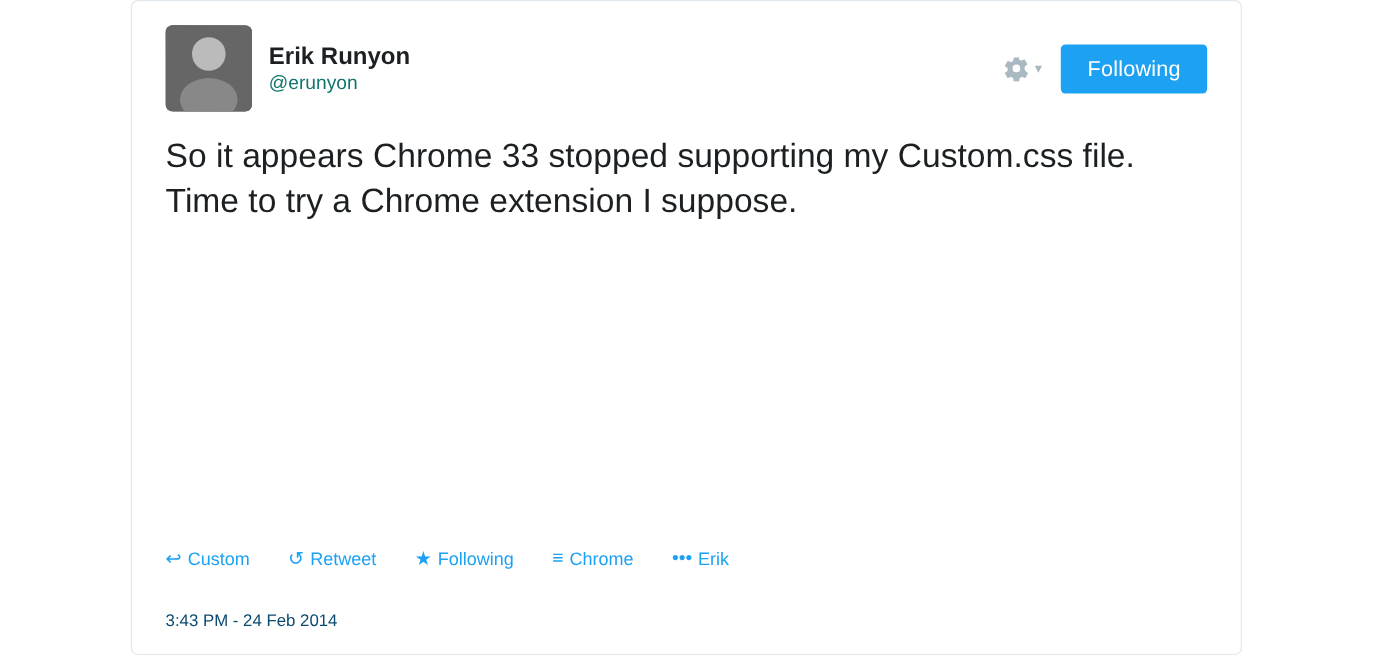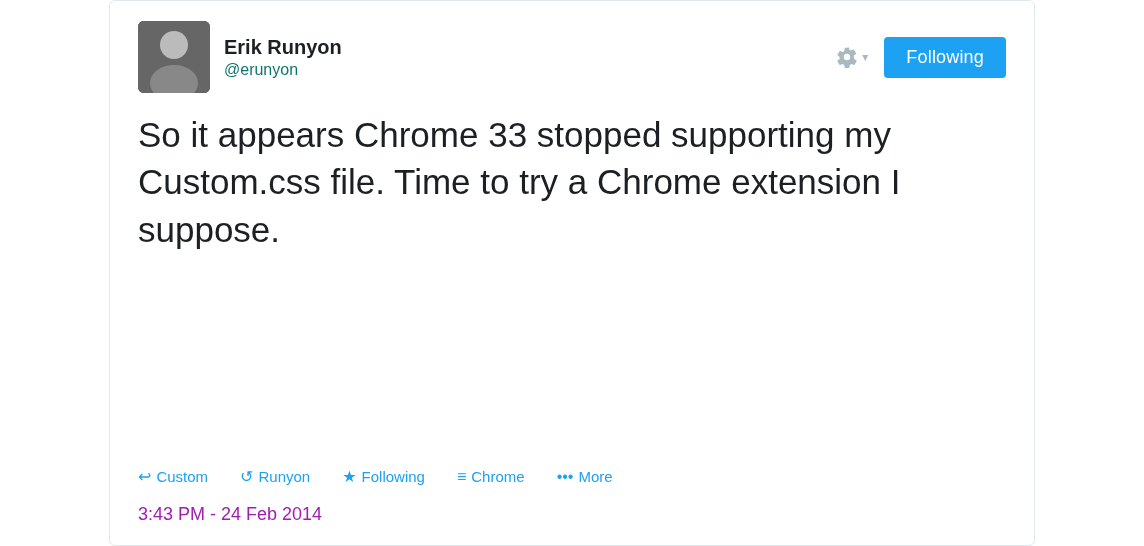--- a/index.html
+++ b/index.html
@@ -109,21 +109,21 @@
       border: none;
       border-radius: 4px;
       font-size: 18px;
       font-weight: 400;
       padding: 10px 22px;
       cursor: pointer;
       letter-spacing: 0.01em;
     }
 
     .tweet-text {
-      font-size: 35px;
+      font-size: 28px;
       font-weight: 400;
       color: #1c2022;
       line-height: 1.35;
       margin-bottom: 22px;
       flex: 1;
     }
 
     .tweet-actions {
       display: flex;
       align-items: center;
@@ -142,23 +142,23 @@
       gap: 5px;
       padding: 0;
       font-family: inherit;
     }
 
     .action-icon {
       font-size: 16px;
     }
 
     .tweet-timestamp {
-      font-size: 18px;
-      color: #a21caf;
-      margin-top: 4px;
+      font-size: 14px;
+      color: #0c4a6e;
+      margin-top: 19px;
     }
   </style>
 </head>
 <body>
 
 <div class="tweet-card">
 
   <div class="tweet-header">
 
     <div class="tweet-header-left">
@@ -193,31 +193,31 @@
 
   <div class="tweet-text">So it appears Chrome 33 stopped supporting my Custom.css file. Time to try a Chrome extension I suppose.</div>
 
   <div class="tweet-actions">
     <button class="action-btn">
       <span class="action-icon">↩</span>
       <span>Custom</span>
     </button>
     <button class="action-btn">
       <span class="action-icon">↺</span>
-      <span>Runyon</span>
+      <span>Retweet</span>
     </button>
     <button class="action-btn">
       <span class="action-icon">★</span>
       <span>Following</span>
     </button>
     <button class="action-btn">
       <span class="action-icon">≡</span>
       <span>Chrome</span>
     </button>
     <button class="action-btn">
       <span class="action-icon">•••</span>
-      <span>More</span>
+      <span>Erik</span>
     </button>
   </div>
 
   <div class="tweet-timestamp">3:43 PM - 24 Feb 2014</div>
 
 </div>
 
 </body></html>

